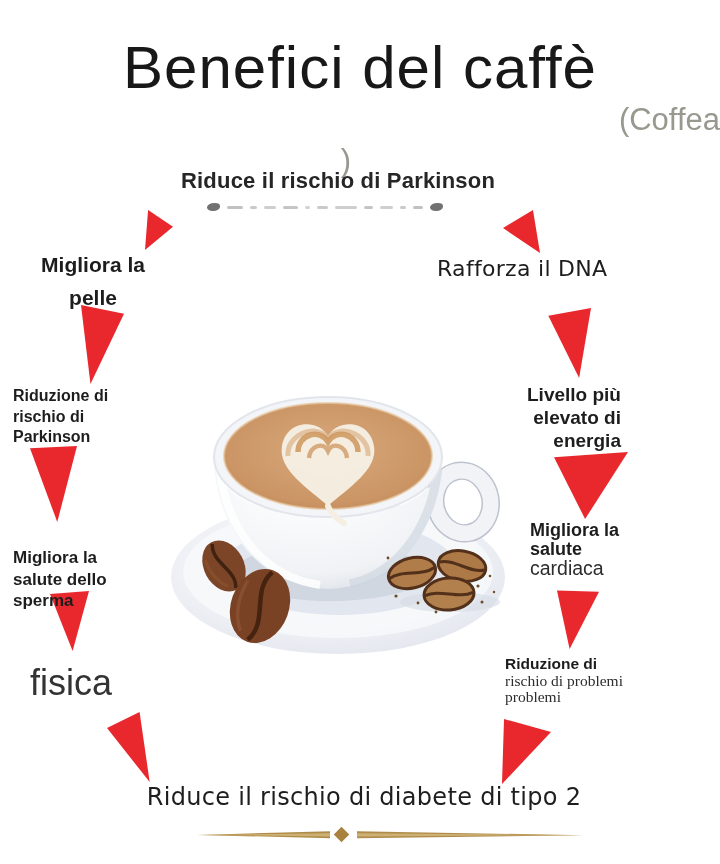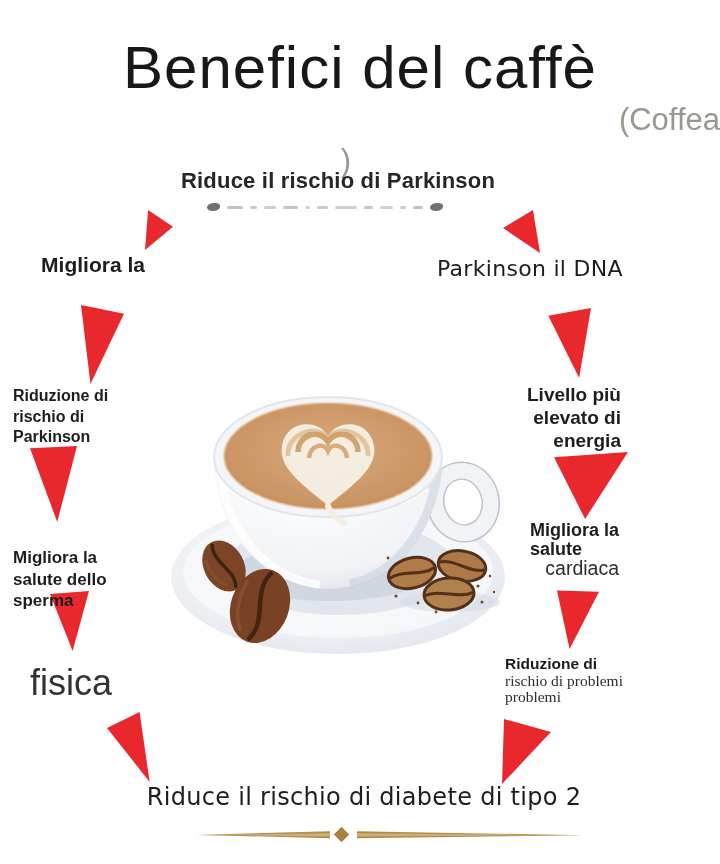--- a/index.html
+++ b/index.html
@@ -57,21 +57,21 @@
   
   .lbl{position:absolute;color:var(--ink);}
   .bold{font-weight:700;}
   .pelle{left:20px;top:248px;width:146px;text-align:center;font-size:21px;font-weight:700;line-height:33px;}
   .alz{left:13px;top:386px;font-size:16px;font-weight:700;line-height:20.5px;}
   .sperma{left:13px;top:547px;font-size:17px;font-weight:700;line-height:21.5px;}
   .fisica{left:30px;top:662px;font-size:36px;font-weight:400;color:#333;}
   .dna{left:437px;top:256px;font-size:22px;}
   .energia{left:527px;top:383px;font-size:19px;font-weight:700;line-height:23px;text-align:right;}
   .cardiaca{left:530px;top:521px;font-size:18px;line-height:18.5px;}
-  .cardiaca .reg{font-weight:400;font-size:19.5px;line-height:21px;color:#2d2d2d;text-align:right;}
+  .cardiaca .reg{font-weight:400;font-size:19.5px;line-height:21px;color:#2d2d2d;}
   .epatico{left:505px;top:656px;font-size:15.5px;line-height:16.5px;}
   .epatico .reg{font-weight:400;color:#2d2d2d;font-family:Liberation Serif, serif;}
   .diabete{left:8px;right:0;top:783px;text-align:center;font-size:24px;color:#1e1e1e;}
 
   .hand{font-family:"DejaVu Sans",sans-serif;letter-spacing:0.3px;}
 
   .divider{left:195px;top:827px;}
 
   .cup{left:160px;top:380px;}
 </style>
@@ -105,34 +105,35 @@
 <div class="tri t4"></div>
 <div class="tri t5"></div>
 <div class="tri t6"></div>
 <div class="tri t7"></div>
 <div class="tri t8"></div>
 <div class="tri t9"></div>
 <div class="tri t10"></div>
 
 <div class="lbl pelle">
   <div>Migliora la</div>
+  <div>pelle</div>
 </div>
 <div class="lbl alz">
   <div>Riduzione di</div>
   <div>rischio di</div>
   <div>Parkinson</div>
 </div>
 <div class="lbl sperma">
   <div>Migliora la</div>
   <div>salute dello</div>
   <div>sperma</div>
 </div>
 <div class="lbl fisica">fisica</div>
 
-<div class="lbl dna hand">Parkinson il DNA</div>
+<div class="lbl dna hand">Rafforza il DNA</div>
 <div class="lbl energia">
   <div>Livello più</div>
   <div>elevato di</div>
   <div>energia</div>
 </div>
 <div class="lbl cardiaca">
   <div class="bold">Migliora la</div>
   <div class="bold">salute</div>
   <div class="reg">cardiaca</div>
 </div>

